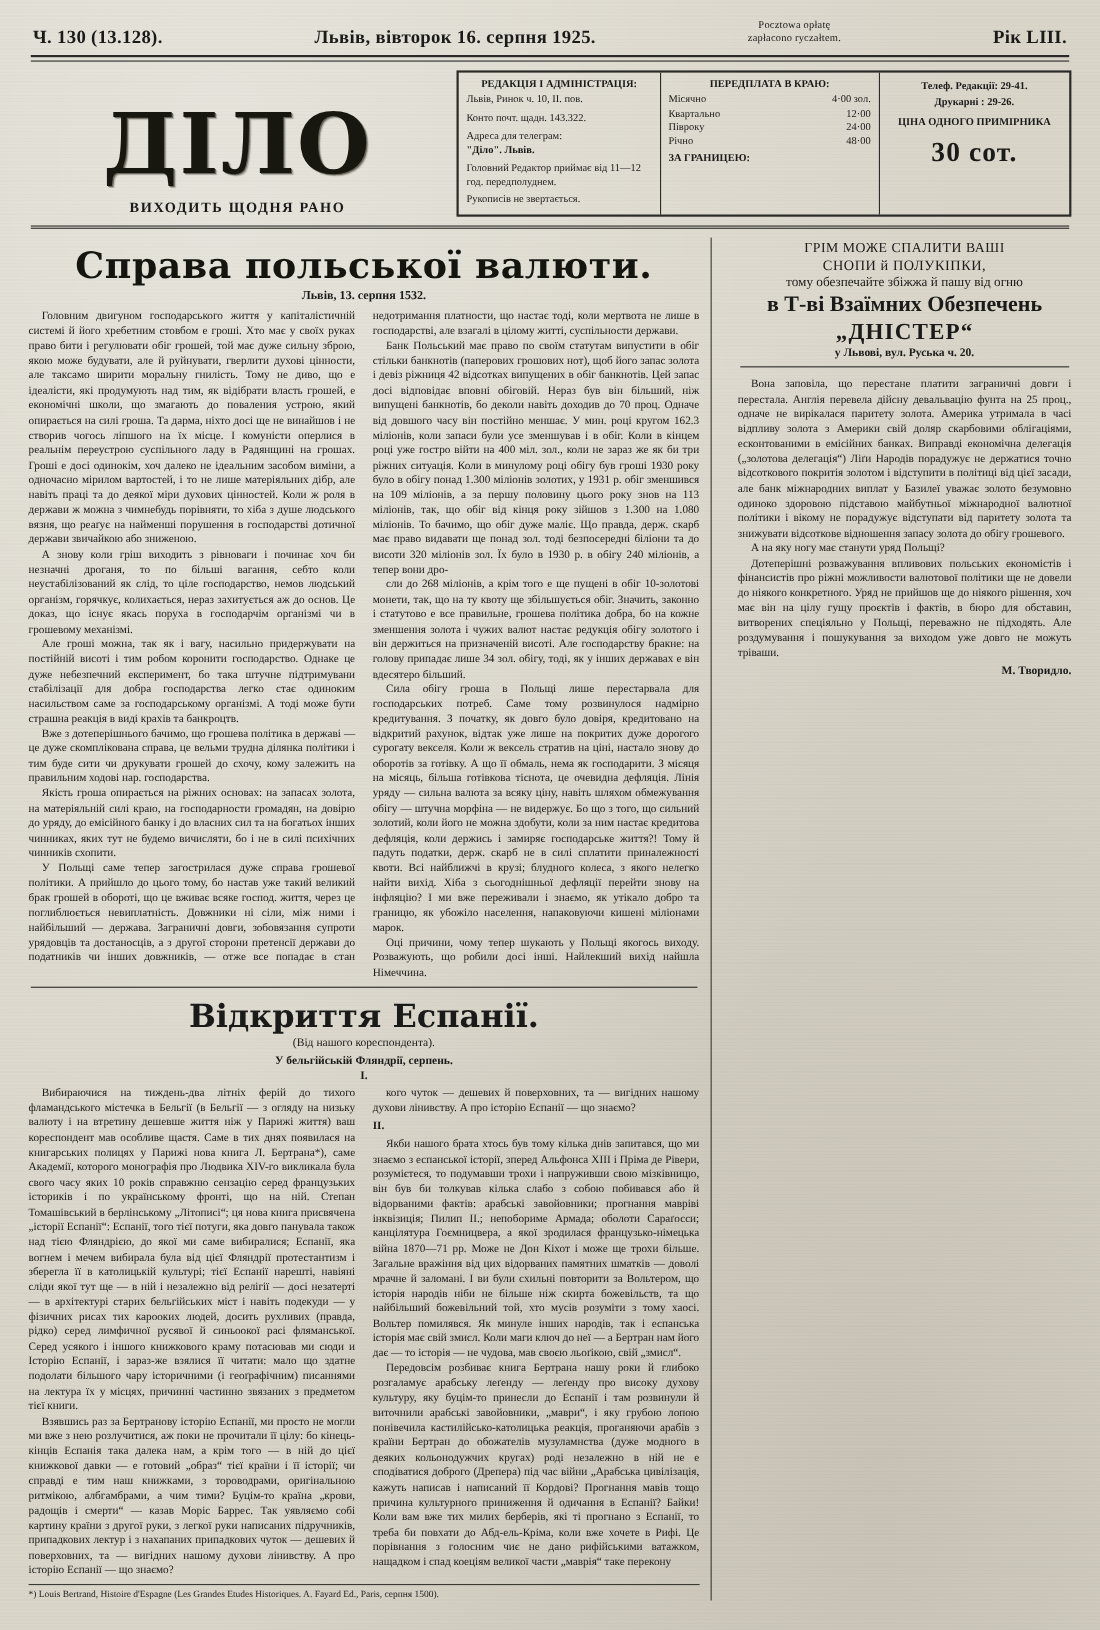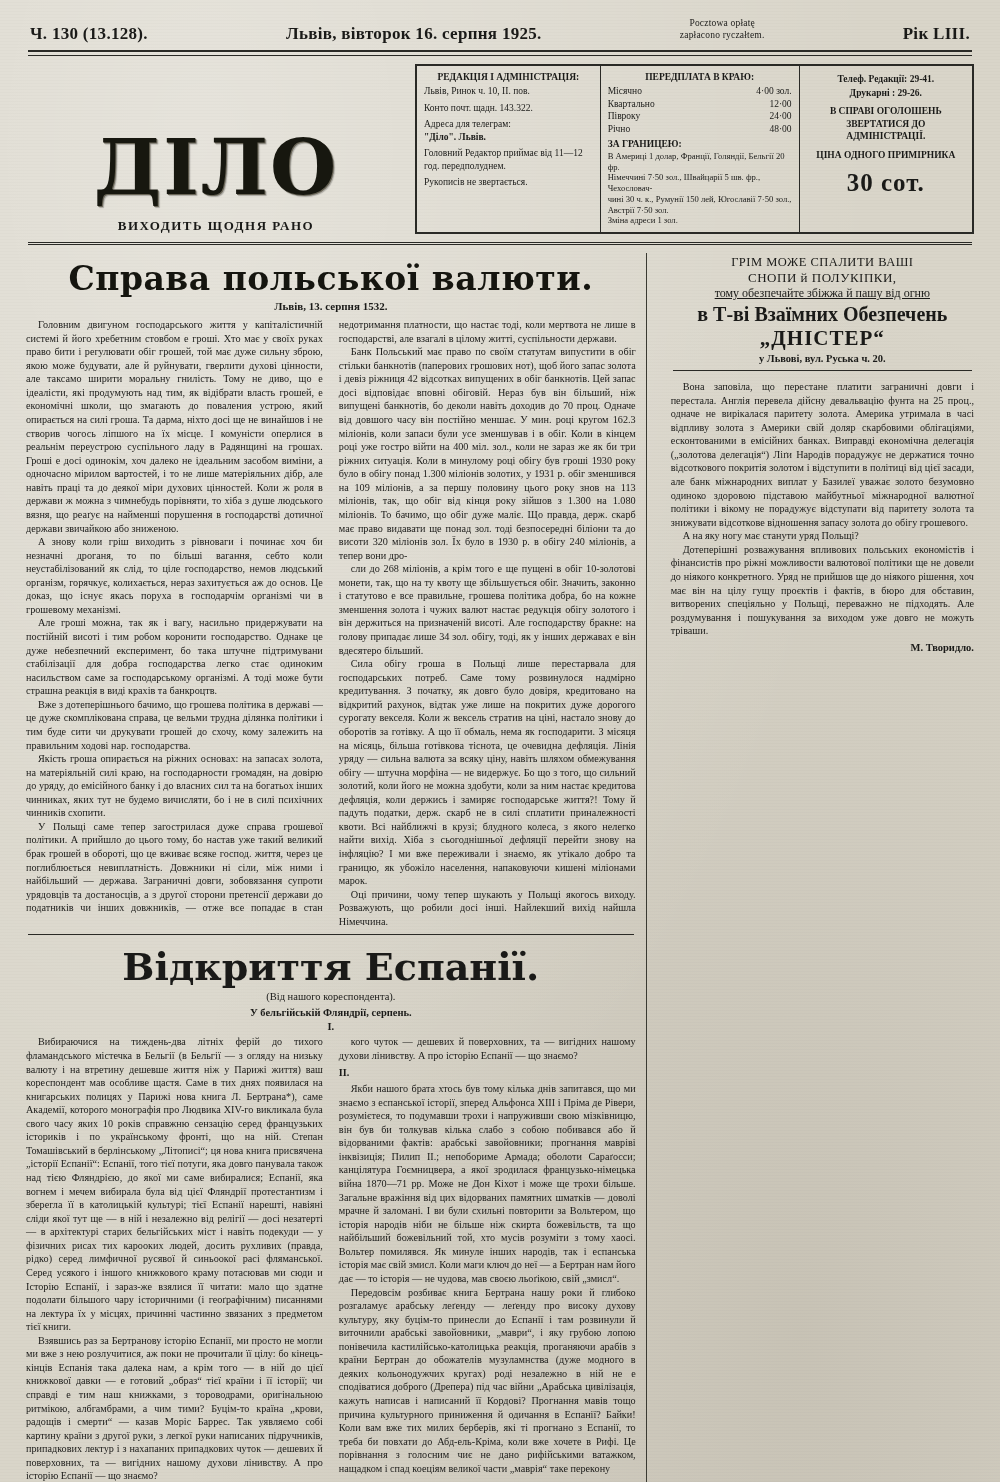--- a/index.html
+++ b/index.html
@@ -75,28 +75,28 @@
     margin:0;font-size:10.2px;line-height:1.33;text-align:justify;
     text-indent:12px;hyphens:auto;
   }
   .art p.noind{text-indent:0;}
   .sig{text-align:right;font-weight:bold;font-size:10.5px;margin-top:4px;}
 
   
   .ad{text-align:center;margin:2px 0 6px 0;}
   .ad .l1{font-size:12.5px;letter-spacing:.5px;}
   .ad .l2{font-size:13px;letter-spacing:.5px;}
-  .ad .l3{font-size:12px;text-decoration:underline;}
+  .ad .l3{font-size:12px;}
   .ad .l4{font-size:20px;font-weight:bold;margin-top:2px;}
   .ad .l5{font-size:21px;font-weight:bold;letter-spacing:1px;}
   .ad .l6{font-size:10.5px;font-weight:bold;margin-top:2px;}
 
   h2.head2{
     font-family:"DejaVu Serif", serif;
-    font-size:38px;font-weight:bold;text-align:center;margin:8px 0 2px 0;
+    font-size:29px;font-weight:bold;text-align:center;margin:8px 0 2px 0;
   }
   .subtle{text-align:center;font-size:10.5px;margin-bottom:5px;}
   .sect{font-size:10.5px;font-weight:bold;text-align:center;margin:3px 0;}
   .footnote{font-size:8.6px;line-height:1.25;border-top:1px solid #3a3a32;margin-top:5px;padding-top:3px;text-align:justify;}
 
   .blur{filter:blur(.15px);}
   
   .grain{
     position:absolute;inset:0;pointer-events:none;
     background-image:repeating-linear-gradient(0deg, rgba(0,0,0,.025) 0 1px, rgba(0,0,0,0) 1px 3px);
@@ -143,31 +143,24 @@
           </div>
         <div class="price-row">
             <span>Півроку</span>
             <span>24·00</span>
           </div>
         <div class="price-row">
             <span>Річно</span>
             <span>48·00</span>
           </div>
         <div style="font-weight:bold;margin-top:3px">ЗА ГРАНИЦЕЮ:</div>
-        <div style="font-size:8.6px;line-height:1.25">
-          <div>В Америці 1 долар, Франції, Голяндії, Бельгії 20 фр.</div>
-          <div>Німеччині 7·50 зол., Швайцарії 5 шв. фр., Чехословач-</div>
-          <div>чині 30 ч. к., Румунії 150 лей, Югославії 7·50 зол., Австрії 7·50 зол.</div>
-          <div>Зміна адреси 1 зол.</div>
-        </div>
       </div>
       <div class="mbox b3">
         <div class="line" style="font-weight:bold">Телеф. Редакції: 29-41.</div>
         <div class="line" style="font-weight:bold">Друкарні : 29-26.</div>
-        <div class="line" style="font-weight:bold;margin-top:5px;line-height:1.35">В СПРАВІ ОГОЛОШЕНЬ ЗВЕРТАТИСЯ ДО АДМІНІСТРАЦІЇ.</div>
         <div class="line" style="font-weight:bold;margin-top:6px">ЦІНА ОДНОГО ПРИМІРНИКА</div>
         <div class="big-price">30 сот.</div>
       </div>
     </div>
   </div>
 
   <div class="thickrule"></div>
 
   <div class="content">
 

